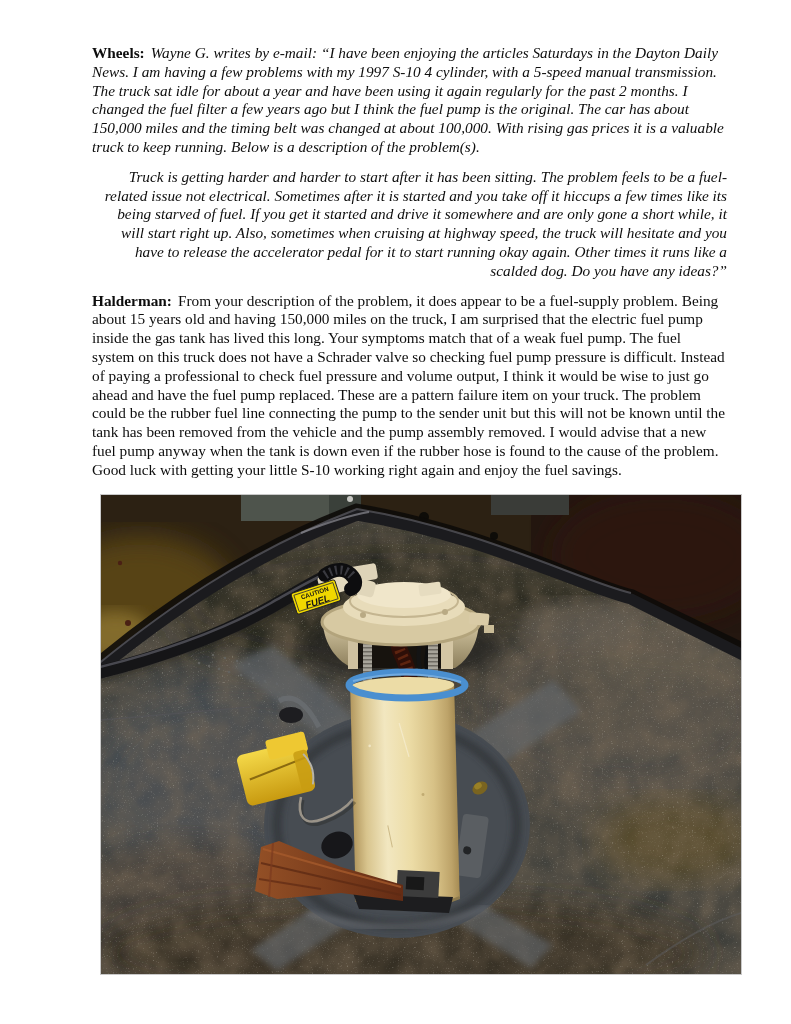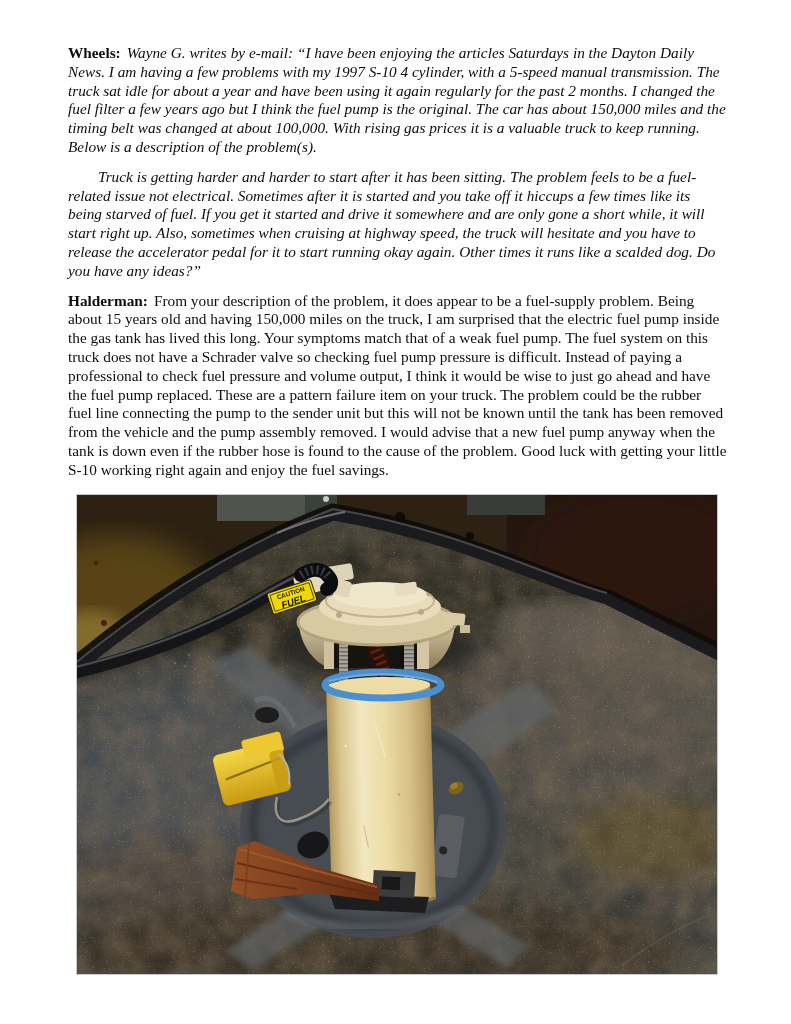--- a/index.html
+++ b/index.html
@@ -1,23 +1,23 @@
 <!DOCTYPE html>
 <html><head>
 <meta charset="utf-8">
 <style>
   html,body{margin:0;padding:0;}
   body{
     width:791px;height:1024px;overflow:hidden;background:#ffffff;
     font-family:"Liberation Serif",serif;color:#0d0d0d;
   }
-  .page{padding:44px 64px 0 68px;}
+  .page{padding:44px 64px 0 92px;}
   .para{margin:0;font-size:15.3px;line-height:18.8px;text-align:left;}
   .para.italic{font-style:italic;}
-  .para.indent{text-indent:30px;}
+  .para.indent{text-indent:30px;text-align:right;}
   .para+.para{margin-top:11px;}
   .lead{font-style:normal;font-weight:700;margin-right:6px;}
   .photo-figure{
     margin:14px 0 0 8px;width:640px;height:479px;
     border:1px solid #c9c9c9;background:#222;line-height:0;
   }
   .photo-figure svg{display:block;}
   svg text{font-family:"Liberation Sans",sans-serif;}
 </style>
 </head>

